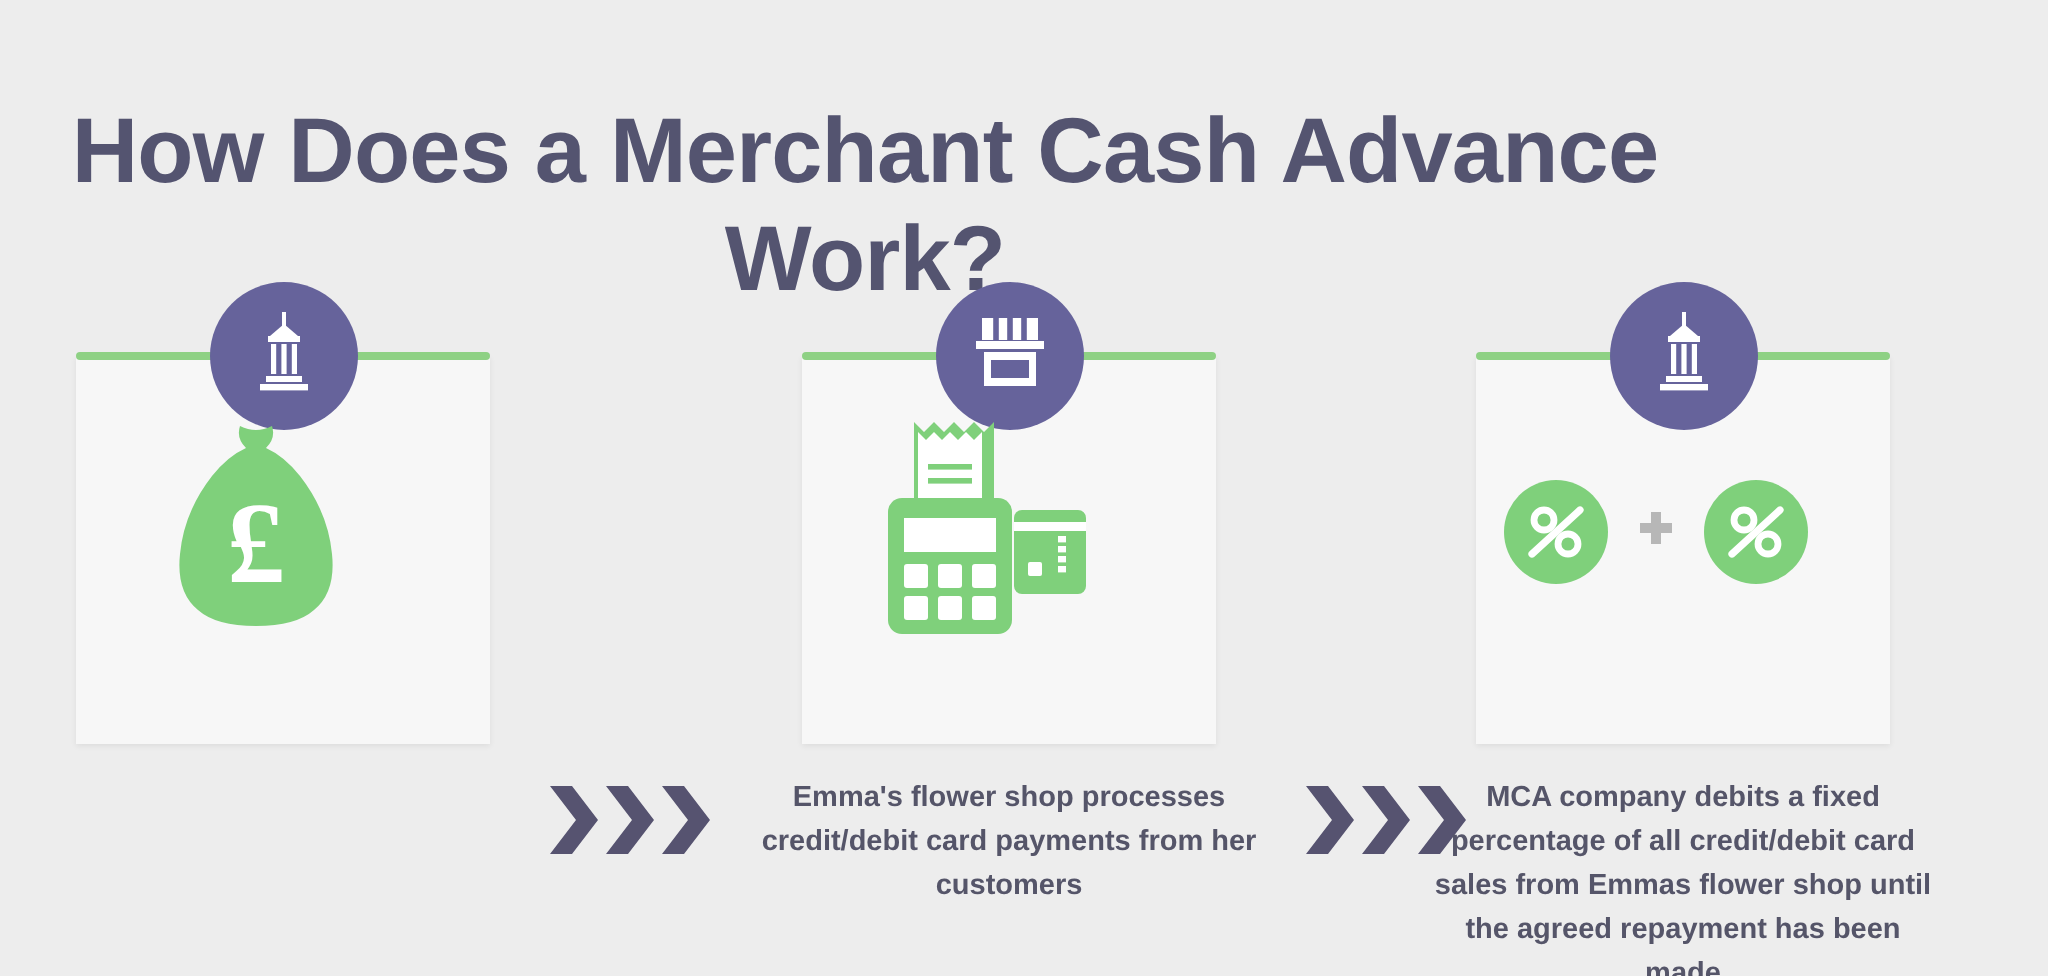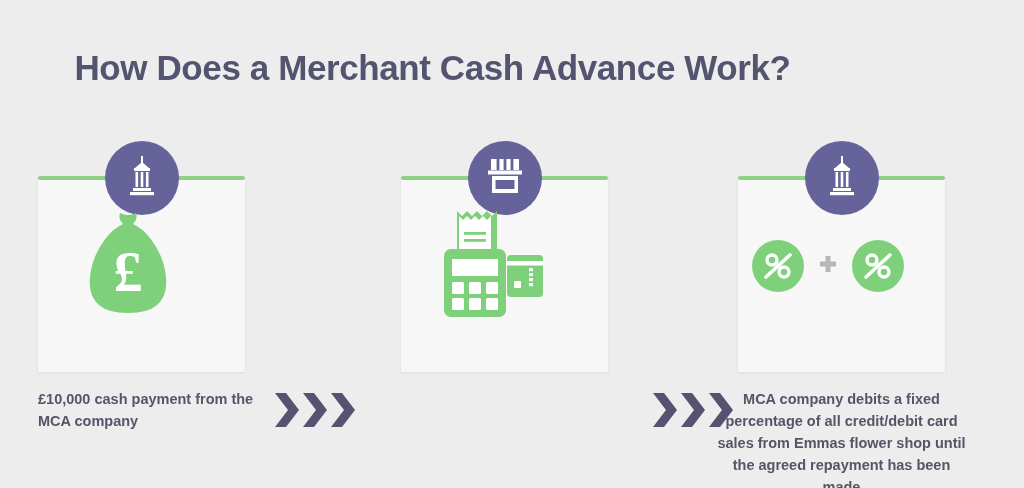--- a/index.html
+++ b/index.html
@@ -16,21 +16,21 @@
     position: relative;
   }
 
   
   #page-title {
     position: absolute;
     left: 0;
     top: 48px;
     width: 865px;
     text-align: center;
-    font-size: 35px;
+    font-size: 46px;
     font-weight: bold;
     letter-spacing: -0.4px;
     color: #545470;
   }
 
   
   #steps {
     position: absolute;
     left: 0;
     top: 140px;
@@ -175,21 +175,20 @@
 
     <div class="art">
       <span>
         <svg width="96" height="110" viewBox="0 0 96 110" aria-hidden="true">
           <path d="M40 4 q8 4 16 0 q2 6 -3 11 q9 4 17 14 q14 18 16 39 q2 19 -9 28 q-9 8 -29 8 q-20 0 -29 -8 q-11 -9 -9 -28 q2 -21 16 -39 q8 -10 17 -14 q-5 -5 -3 -11 z" fill="#7fd07b"></path>
           <text x="48" y="82" font-family="Liberation Serif, serif" font-size="58" font-weight="bold" fill="#ffffff" text-anchor="middle">£</text>
         </svg>
       </span>
     </div>
 
-    <div class="caption">£10,000 cash payment from the MCA company</div>
   </div>
 
   <div class="arrows arrows-1">
     <span class="chev">
       <svg width="26" height="38" viewBox="0 0 26 38">
           <polygon points="1,2 12,2 25,19 12,36 1,36 14,19" fill="#565370"></polygon>
         </svg>
     </span>
     <span class="chev">
       <svg width="26" height="38" viewBox="0 0 26 38">
@@ -253,20 +252,21 @@
             <rect x="38" y="77" width="12" height="12" rx="1.5"></rect>
             <rect x="55" y="77" width="12" height="12" rx="1.5"></rect>
             <rect x="21" y="93" width="12" height="12" rx="1.5"></rect>
             <rect x="38" y="93" width="12" height="12" rx="1.5"></rect>
             <rect x="55" y="93" width="12" height="12" rx="1.5"></rect>
           </g>
         </svg>
       </span>
     </div>
 
+    <div class="caption">Emma's flower shop processes credit/debit card payments from her customers</div>
   </div>
 
   <div class="arrows arrows-2">
     <span class="chev">
       <svg width="26" height="38" viewBox="0 0 26 38">
           <polygon points="1,2 12,2 25,19 12,36 1,36 14,19" fill="#565370"></polygon>
         </svg>
     </span>
     <span class="chev">
       <svg width="26" height="38" viewBox="0 0 26 38">

